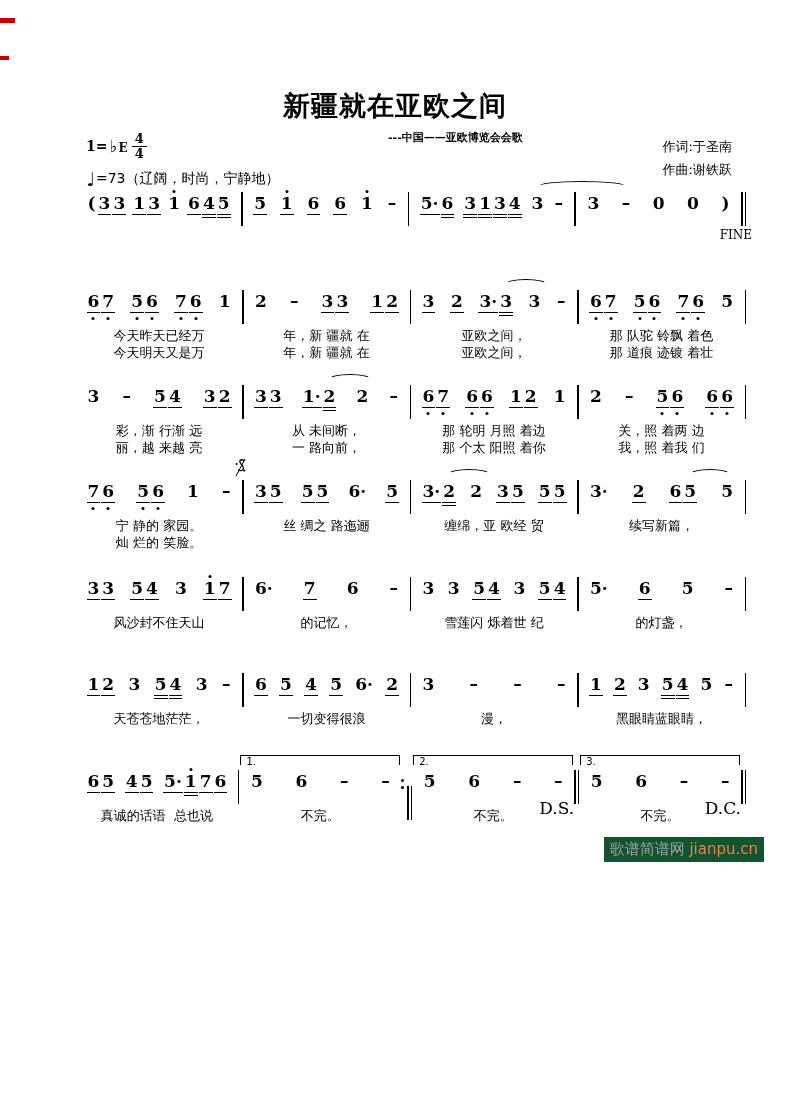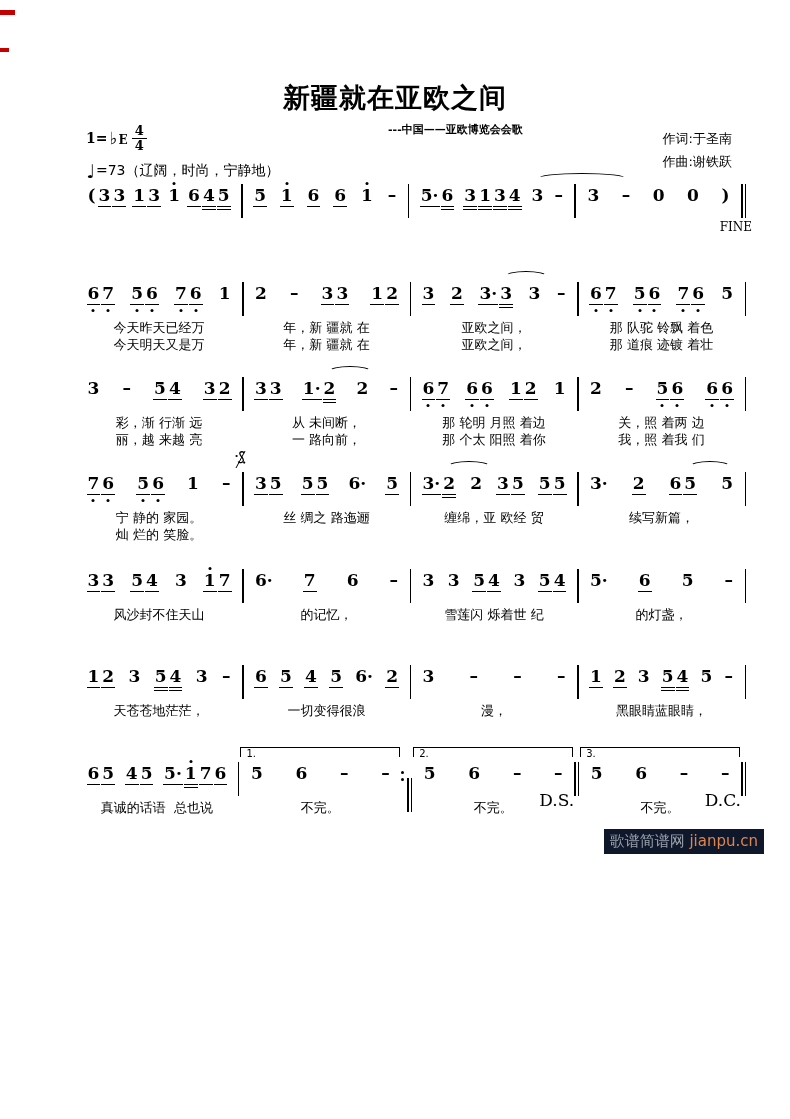--- a/index.html
+++ b/index.html
@@ -1,16 +1,16 @@
 <!DOCTYPE html>
 <html><head>
 <meta charset="utf-8">
 <style>
   html,body{margin:0;padding:0;background:#fff;}
-  .page{position:relative;width:790px;height:860px;background:#fff;margin:4px auto;overflow:hidden;
+  .page{position:relative;width:790px;height:860px;background:#fff;margin:12px auto;overflow:hidden;
         font-family:"DejaVu Sans",sans-serif;color:#000;}
   
   .art1{position:absolute;left:0;top:6px;width:15px;height:5px;background:#c40000;}
   .art2{position:absolute;left:0;top:44px;width:9px;height:4px;background:#c40000;}
   
   .title{position:absolute;top:76px;left:0;right:0;text-align:center;font-size:27px;font-weight:bold;letter-spacing:1px;}
   .subtitle{position:absolute;top:118px;left:388px;font-size:11px;font-weight:bold;}
   .credits{position:absolute;top:124px;right:58px;font-size:13px;line-height:1.75;text-align:left;}
   .keyline{position:absolute;top:120px;left:86px;font-size:14px;font-weight:bold;display:flex;align-items:center;font-family:"DejaVu Serif",serif;}
   .flat{font-size:17px;margin:0 1px 0 2px;}
@@ -51,21 +51,21 @@
   .vrow{height:16px;position:relative;margin:0 1px;}
   .vbr{position:absolute;left:0;right:0;top:1px;height:9px;border:1px solid #000;border-bottom:none;}
   .vlabel{position:absolute;left:3px;top:1px;font-size:10px;line-height:10px;background:#fff;padding:0 2px;}
   
   .endlabel{position:absolute;right:-6px;top:36px;font-size:12px;font-family:"DejaVu Serif",serif;}
   .mmark{position:absolute;right:0;top:44px;font-size:17px;font-family:"DejaVu Serif",serif;}
   .segno{position:absolute;left:-10px;top:-22px;width:13px;height:19px;}
   
   .contact{position:absolute;left:76px;top:838px;font-size:15px;line-height:1.82;}
   .pagenum{position:absolute;top:1028px;left:0;right:0;text-align:center;font-size:13px;}
-  .wm{position:absolute;right:26px;bottom:10px;font-size:15px;background:#0f172a;padding:3px 6px;}
+  .wm{position:absolute;right:26px;bottom:10px;font-size:15px;background:#14532d;padding:3px 6px;}
 </style>
 </head>
 <body>
 
 <div class="page">
   <div class="art1"></div>
   <div class="art2"></div>
 
   <div class="title">新疆就在亚欧之间</div>
   <div class="subtitle">---中国——亚欧博览会会歌</div>

